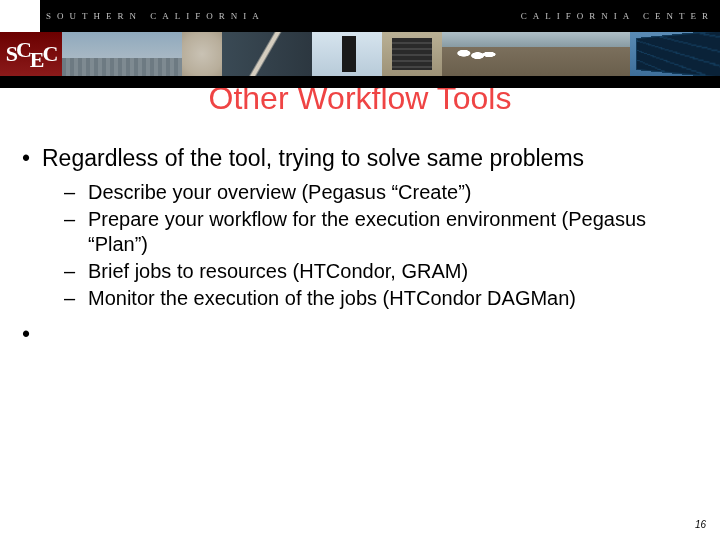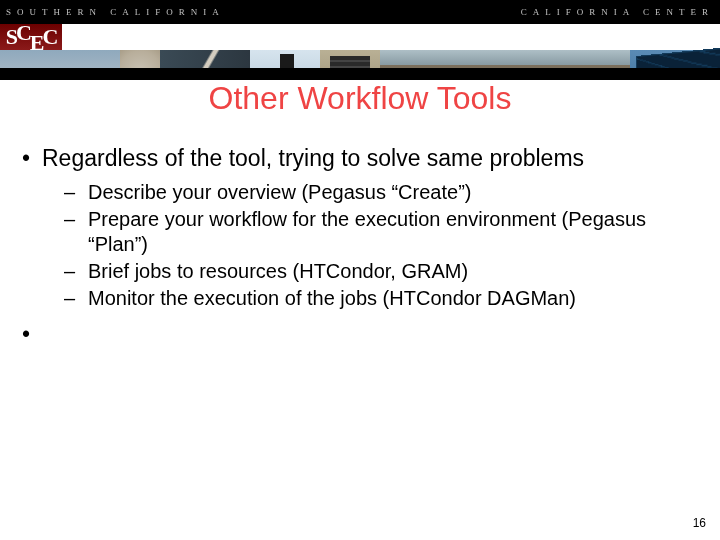--- a/index.html
+++ b/index.html
@@ -1,21 +1,21 @@
 <!DOCTYPE html>
 <html><head>
 <meta charset="utf-8">
 <style>
   * { margin: 0; padding: 0; box-sizing: border-box; }
   html, body { width: 720px; height: 540px; font-family: Arial, Helvetica, sans-serif; background: #fff; overflow: hidden; }
   .slide { width: 720px; height: 540px; position: relative; display: flex; flex-direction: column; }
   .banner { width: 100%; height: 74px; position: relative; }
-  .banner-top { height: 24px; background: #000; position: relative; display: flex; align-items: center; justify-content: space-between; padding: 0 6px; }
+  .banner-top { height: 32px; background: #000; position: relative; display: flex; align-items: center; justify-content: space-between; padding: 0 6px; margin-left: 40px; }
   .banner-top-text { color: #c0c0c0; font-size: 9px; letter-spacing: 6px; font-family: Georgia, serif; white-space: nowrap; }
-  .banner-mid { height: 44px; position: relative; overflow: hidden; display: flex; flex-direction: column; }
+  .banner-mid { height: 44px; position: relative; overflow: hidden; display: flex; }
   
   .logo-block { width: 62px; height: 44px; background: linear-gradient(180deg,#6b0000 0%,#8b1a1a 100%); display: flex; align-items: center; justify-content: center; position: relative; }
   .logo-block .letters { color: #fff; font-family: Georgia, 'Times New Roman', serif; font-weight: bold; font-size: 22px; letter-spacing: -2px; position: relative; }
   .photo-strip { flex: 1; display: flex; }
   .photo-seg { height: 44px; }
   .seg-sky1 { flex: 0 0 120px; background: linear-gradient(180deg,#8fa9bd 0%,#a8b8c4 60%,#9aa6ae 100%); position: relative; }
   .seg-sky1::after { content:""; position:absolute; bottom:0; left:0; right:0; height:18px; background: repeating-linear-gradient(90deg,#6d7a82 0 4px,#7e8a91 4px 8px); }
   .seg-texture { flex: 0 0 40px; background: radial-gradient(circle at 50% 50%, #c9c2b4 0%, #b8ae9b 70%, #a89d88 100%); }
   .seg-crack { flex: 0 0 90px; background: linear-gradient(90deg,#3a4a55 0%, #2c3740 100%); position: relative; }
   .seg-crack::before { content:""; position:absolute; inset:0; background: linear-gradient(120deg, transparent 45%, #d4cdbf 47%, #d4cdbf 50%, transparent 52%); }
@@ -29,21 +29,21 @@
   .seg-solar::after { content:""; position:absolute; left:6px; top:6px; right:6px; bottom:6px; background: repeating-linear-gradient(20deg,#0a2238 0 8px,#123a5a 8px 9px), repeating-linear-gradient(-70deg,transparent 0 12px,#123a5a 12px 13px); border:1px solid #123a5a; transform: perspective(60px) rotateY(-20deg); transform-origin:left center; }
   .banner-bottom { height: 12px; background: #000; }
   .title-wrap { text-align: center; margin-top: 6px; }
   .title { font-size: 32px; font-weight: 400; color: #ef4444; font-family: Arial, sans-serif; }
   .content { padding: 28px 22px 0 22px; flex: 1; }
   .bullet-l1 { font-size: 23px; color: #000; margin-bottom: 8px; display: flex; }
   .bullet-l1 .dot { width: 20px; flex-shrink: 0; }
   .bullet-l2 { font-size: 20px; color: #000; margin-left: 42px; margin-bottom: 2px; display: flex; line-height: 1.25; }
   .bullet-l2 .dash { width: 24px; flex-shrink: 0; }
   .group2 { margin-top: 10px; }
-  .page-num { position: absolute; bottom: 10px; right: 14px; font-size: 12px; color: #000; }
+  .page-num { position: absolute; bottom: 10px; right: 14px; font-size: 10px; color: #000; font-style: italic; }
 </style>
 </head>
 <body>
 
 <div class="slide">
 
   <div class="banner">
     <div class="banner-top">
       <span class="banner-top-text">SOUTHERN CALIFORNIA</span>
       <span class="banner-top-text">CALIFORNIA CENTER</span>

